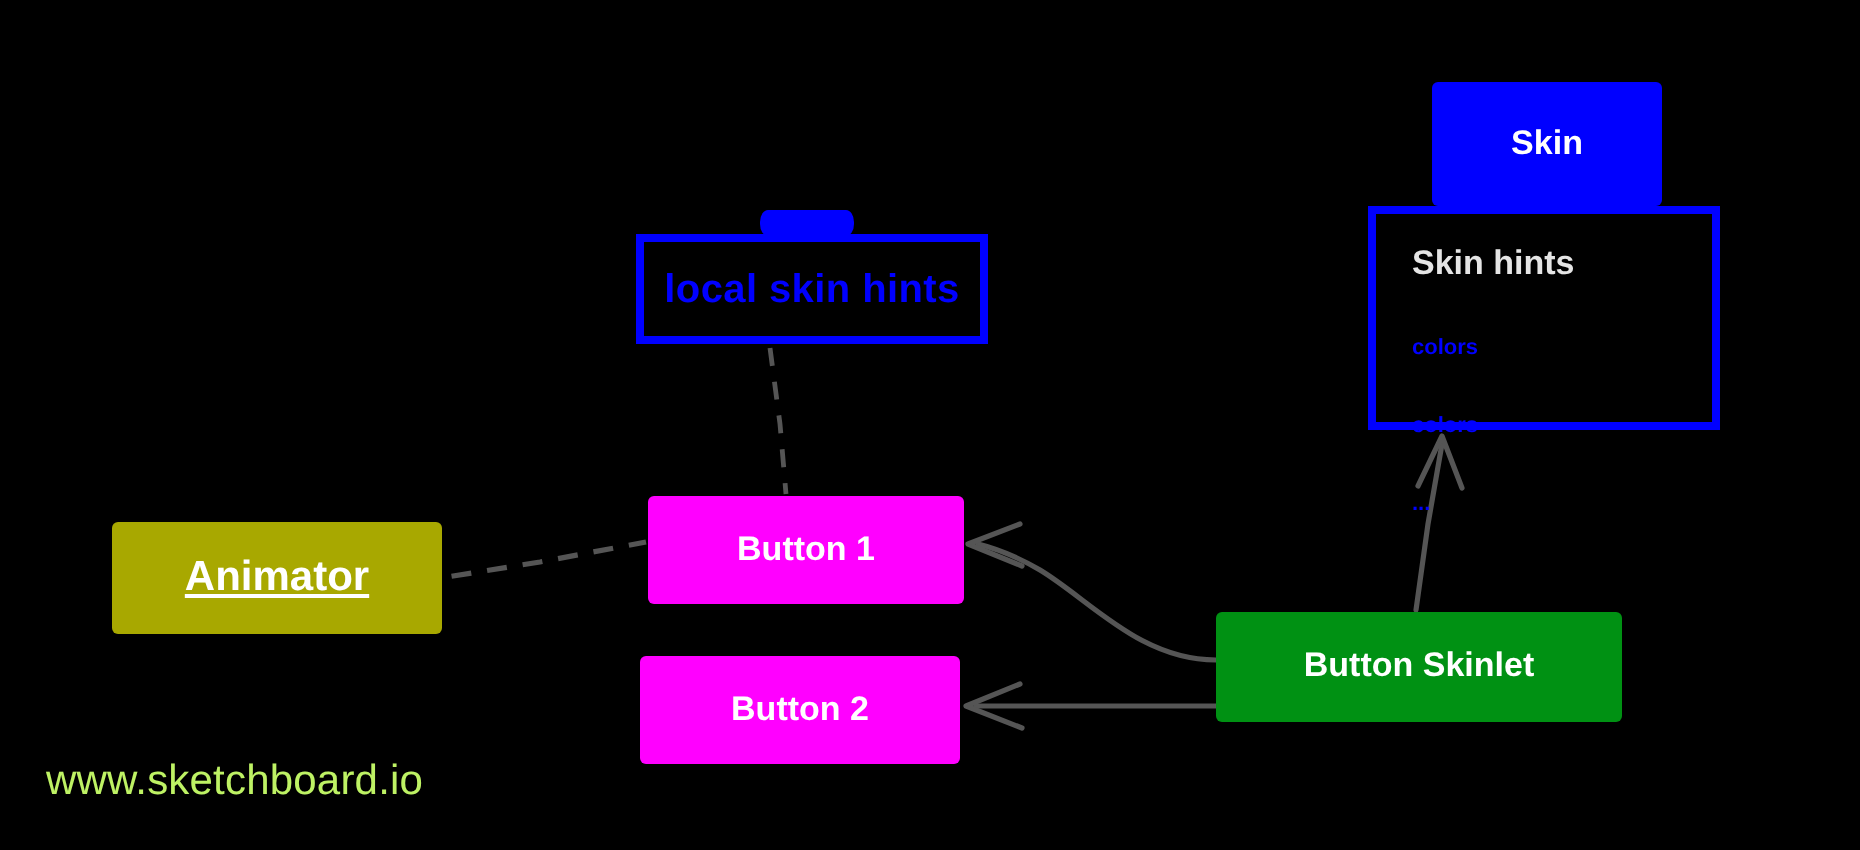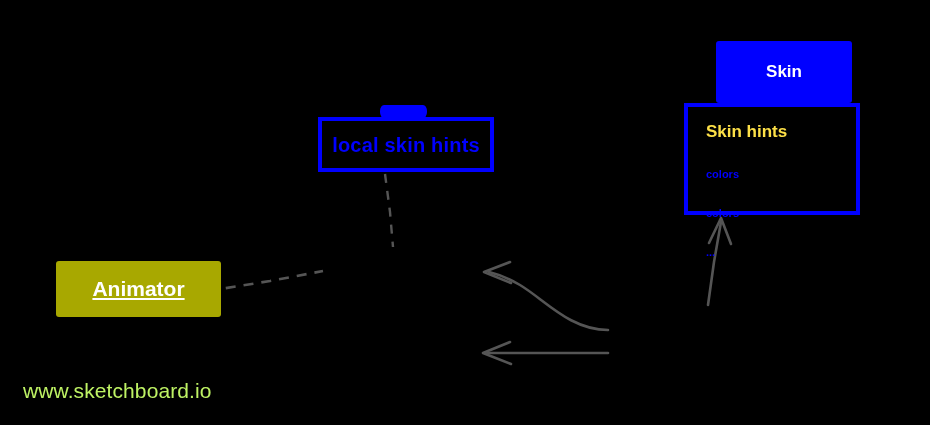--- a/index.html
+++ b/index.html
@@ -39,21 +39,21 @@
     border-radius: 3px;
   }
   .node-label {
     display: block;
     line-height: 1.1;
   }
 
   #node-skin {
     left: 716px;
     top: 41px;
-    width: 136px;
+    width: 115px;
     height: 62px;
     background: #0000ff;
     font-size: 17px;
     z-index: 4;
   }
   #node-button1 {
     left: 324px;
     top: 248px;
     width: 158px;
     height: 54px;
@@ -128,21 +128,21 @@
   #node-skin-hints {
     left: 684px;
     top: 103px;
     width: 176px;
     height: 112px;
     padding: 16px 0 0 18px;
   }
   #node-skin-hints .sh-title {
     font-size: 17px;
     font-weight: bold;
-    color: #fde047;
+    color: #e5e5e5;
     line-height: 1.05;
     margin-bottom: 7px;
   }
   #node-skin-hints .sh-item {
     font-size: 11px;
     font-weight: bold;
     color: #0000ff;
     line-height: 1.0;
     margin-bottom: 9px;
     margin-top: 28px;
@@ -189,22 +189,31 @@
     <div class="sh-title">Skin hints</div>
     <div class="sh-item">colors</div>
     <div class="sh-item">colors</div>
     <div class="sh-item">...</div>
   </div>
 
   <div class="node" id="node-skin">
     <span class="node-label">Skin</span>
   </div>
 
-
+  <div class="node" id="node-button1">
+    <span class="node-label">Button 1</span>
+  </div>
+
+  <div class="node" id="node-button2">
+    <span class="node-label">Button 2</span>
+  </div>
 
   <div class="node" id="node-animator">
     <span class="node-label">Animator</span>
   </div>
 
+  <div class="node" id="node-button-skinlet">
+    <span class="node-label">Button Skinlet</span>
+  </div>
 
   <div id="watermark">www.sketchboard.io</div>
 
 </div>
 
 </body></html>

